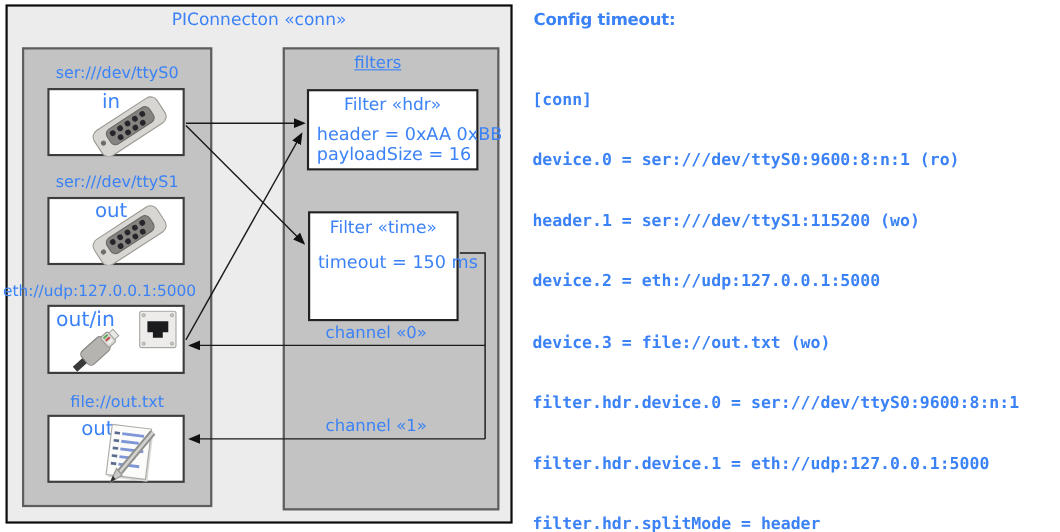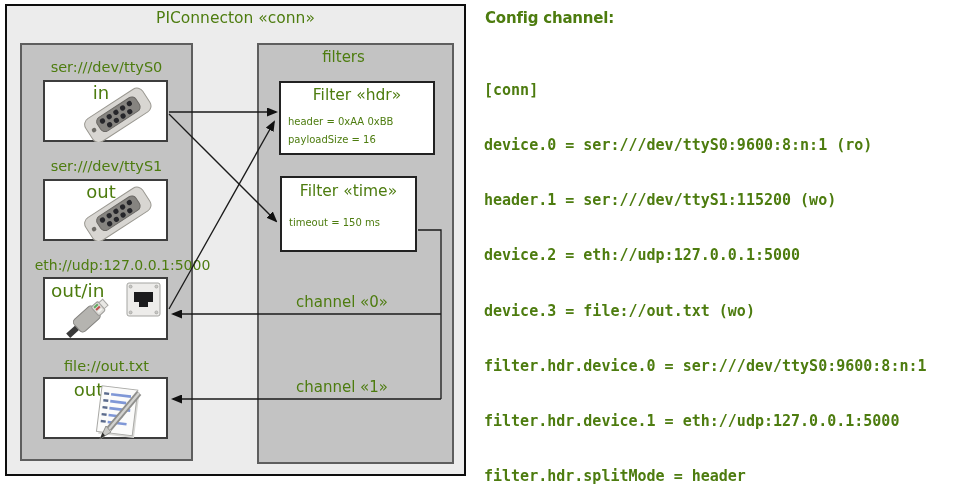--- a/index.html
+++ b/index.html
@@ -1,43 +1,43 @@
 <!DOCTYPE html>
 <html><head>
 <meta charset="utf-8">
 <style>
   html,body { margin:0; padding:0; background:#ffffff; }
   * { box-sizing:border-box; }
   .stage { position:relative; width:964px; height:484px; background:#fff;
-           font-family:"DejaVu Sans", sans-serif; color:#4d7c0f; overflow:hidden; }
+           font-family:"DejaVu Sans", sans-serif; color:#3b82f6; overflow:hidden; }
   .abs { position:absolute; }
 
   .outer-box { left:5px; top:4px; width:461px; height:472px;
                background:#ececec; border:2.5px solid #0d0d0d; }
   .diagram-title { left:5px; top:9px; width:461px; text-align:center;
                    font-size:15.5px; }
 
   .panel { background:#c3c3c3; border:2px solid #5e5e5e; }
   .devices-panel { left:20px; top:43px; width:173px; height:418px; }
   .filters-panel { left:257px; top:43px; width:197px; height:421px; }
-  .filters-title { left:257px; top:48px; width:173px; text-align:center; font-size:15px; }
+  .filters-title { left:257px; top:48px; width:173px; text-align:center; font-size:15px;text-decoration:underline; }
 
   .dev-label { font-size:14.5px; text-align:center; white-space:nowrap; }
   .dev-label.long { font-size:14px; }
 
   .node { background:#ffffff; border:2px solid #3d3d3d; }
   .port-label { position:absolute; top:1px; left:0; width:100%; text-align:center;
                 font-size:18px; line-height:20px; }
   .shift26 { padding-right:9px; }
   .shift34 { padding-right:34px; }
   .port-left { width:auto; left:6px; top:2px; font-size:18.5px; }
 
   .filter-box { background:#ffffff; border:2px solid #222; }
   .filter-title { position:absolute; left:0; width:100%; text-align:center; font-size:15.5px; }
-  .filter-attrs { position:absolute; left:7px; font-size:10px; line-height:18px; white-space:nowrap; }
+  .filter-attrs { position:absolute; left:7px; font-size:16px; line-height:18px; white-space:nowrap; }
 
   .channel-label { font-size:15px; text-align:left; white-space:nowrap; }
 
   .config-title { left:485px; top:9px; font-weight:bold; font-size:15px; letter-spacing:-0.2px; }
   .config-body { left:484px; top:44px; font-family:"DejaVu Sans Mono", monospace;
                  font-weight:bold; font-size:15px; line-height:18.4px; white-space:pre; }
   svg.overlay { left:0; top:0; pointer-events:none; }
 </style>
 </head>
 <body>
@@ -86,21 +86,21 @@
         <circle cx="62" cy="26" r="2.6" fill="#26262a"></circle>
         <circle cx="34" cy="33" r="2.6" fill="#26262a"></circle>
           <circle cx="42" cy="33" r="2.6" fill="#26262a"></circle>
         <circle cx="50" cy="33" r="2.6" fill="#26262a"></circle>
           <circle cx="58" cy="33" r="2.6" fill="#26262a"></circle>
         <circle cx="18" cy="29" r="2.3" fill="#6f6d68"></circle>
       </g>
     </svg>
   </div>
 
-  <div class="abs dev-label long" style="left:32px;top:257px;width:181px">eth://udp:127.0.0.1:5000</div>
+  <div class="abs dev-label long" style="left:0;top:257px;width:181px">eth://udp:127.0.0.1:5000</div>
   <div class="abs dev-label" style="left:18px;top:358px;width:177px">file://out.txt</div>
 
   <div class="abs node" style="left:43px;top:277px;width:125px;height:63px">
     <span class="port-label port-left">out/in</span>
     <svg class="abs" style="right:5px;top:3px" width="35" height="35" viewBox="0 0 35 35">
       <rect x="1" y="1" width="33" height="33" rx="2" fill="#edecea" stroke="#a5a5a2"></rect>
       <path d="M8,10 h19 v10 h-5 v5 h-9 v-5 h-5 z" fill="#1b1b1d"></path>
       <circle cx="4.6" cy="4.6" r="1.5" fill="#c8c8c5" stroke="#989895" stroke-width="0.6"></circle>
       <circle cx="30.4" cy="4.6" r="1.5" fill="#c8c8c5" stroke="#989895" stroke-width="0.6"></circle>
       <circle cx="4.6" cy="30.4" r="1.5" fill="#c8c8c5" stroke="#989895" stroke-width="0.6"></circle>
@@ -143,21 +143,21 @@
   </div>
 
   <div class="abs filter-box" style="left:279px;top:81px;width:156px;height:74px">
     <div class="filter-title" style="top:3px">Filter «hdr»</div>
     <div class="filter-attrs" style="top:30px">
       <div>header = 0xAA 0xBB</div>
       <div>payloadSize = 16</div>
     </div>
   </div>
 
-  <div class="abs filter-box" style="left:280px;top:176px;width:137px;height:76px">
+  <div class="abs filter-box" style="left:280px;top:192px;width:137px;height:100px">
     <div class="filter-title" style="top:4px">Filter «time»</div>
     <div class="filter-attrs" style="top:36px">
       <div>timeout = 150 ms</div>
     </div>
   </div>
 
   <div class="abs channel-label" style="left:296px;top:293px;width:122px">channel «0»</div>
   <div class="abs channel-label" style="left:296px;top:378px;width:122px">channel «1»</div>
 
   <svg class="abs overlay" width="964" height="484" viewBox="0 0 964 484">
@@ -169,21 +169,21 @@
     <g stroke="#1a1a1a" stroke-width="1.3" fill="none">
       <line x1="169" y1="112" x2="276" y2="112" marker-end="url(#ah)"></line>
       <line x1="169" y1="114" x2="276" y2="221" marker-end="url(#ah)"></line>
       <line x1="169" y1="309" x2="274" y2="122" marker-end="url(#ah)"></line>
       <path d="M418,230 L441,230 L441,399"></path>
       <line x1="441" y1="314" x2="173" y2="314" marker-end="url(#ah)"></line>
       <line x1="441" y1="399" x2="173" y2="399" marker-end="url(#ah)"></line>
     </g>
   </svg>
 
-  <div class="abs config-title">Config channel:</div>
+  <div class="abs config-title">Config timeout:</div>
   <div class="abs config-body">
     <div>[conn]</div>
     <div>device.0 = ser:///dev/ttyS0:9600:8:n:1 (ro)</div>
     <div>header.1 = ser:///dev/ttyS1:115200 (wo)</div>
     <div>device.2 = eth://udp:127.0.0.1:5000</div>
     <div>device.3 = file://out.txt (wo)</div>
     <div>filter.hdr.device.0 = ser:///dev/ttyS0:9600:8:n:1</div>
     <div>filter.hdr.device.1 = eth://udp:127.0.0.1:5000</div>
     <div>filter.hdr.splitMode = header</div>
     

